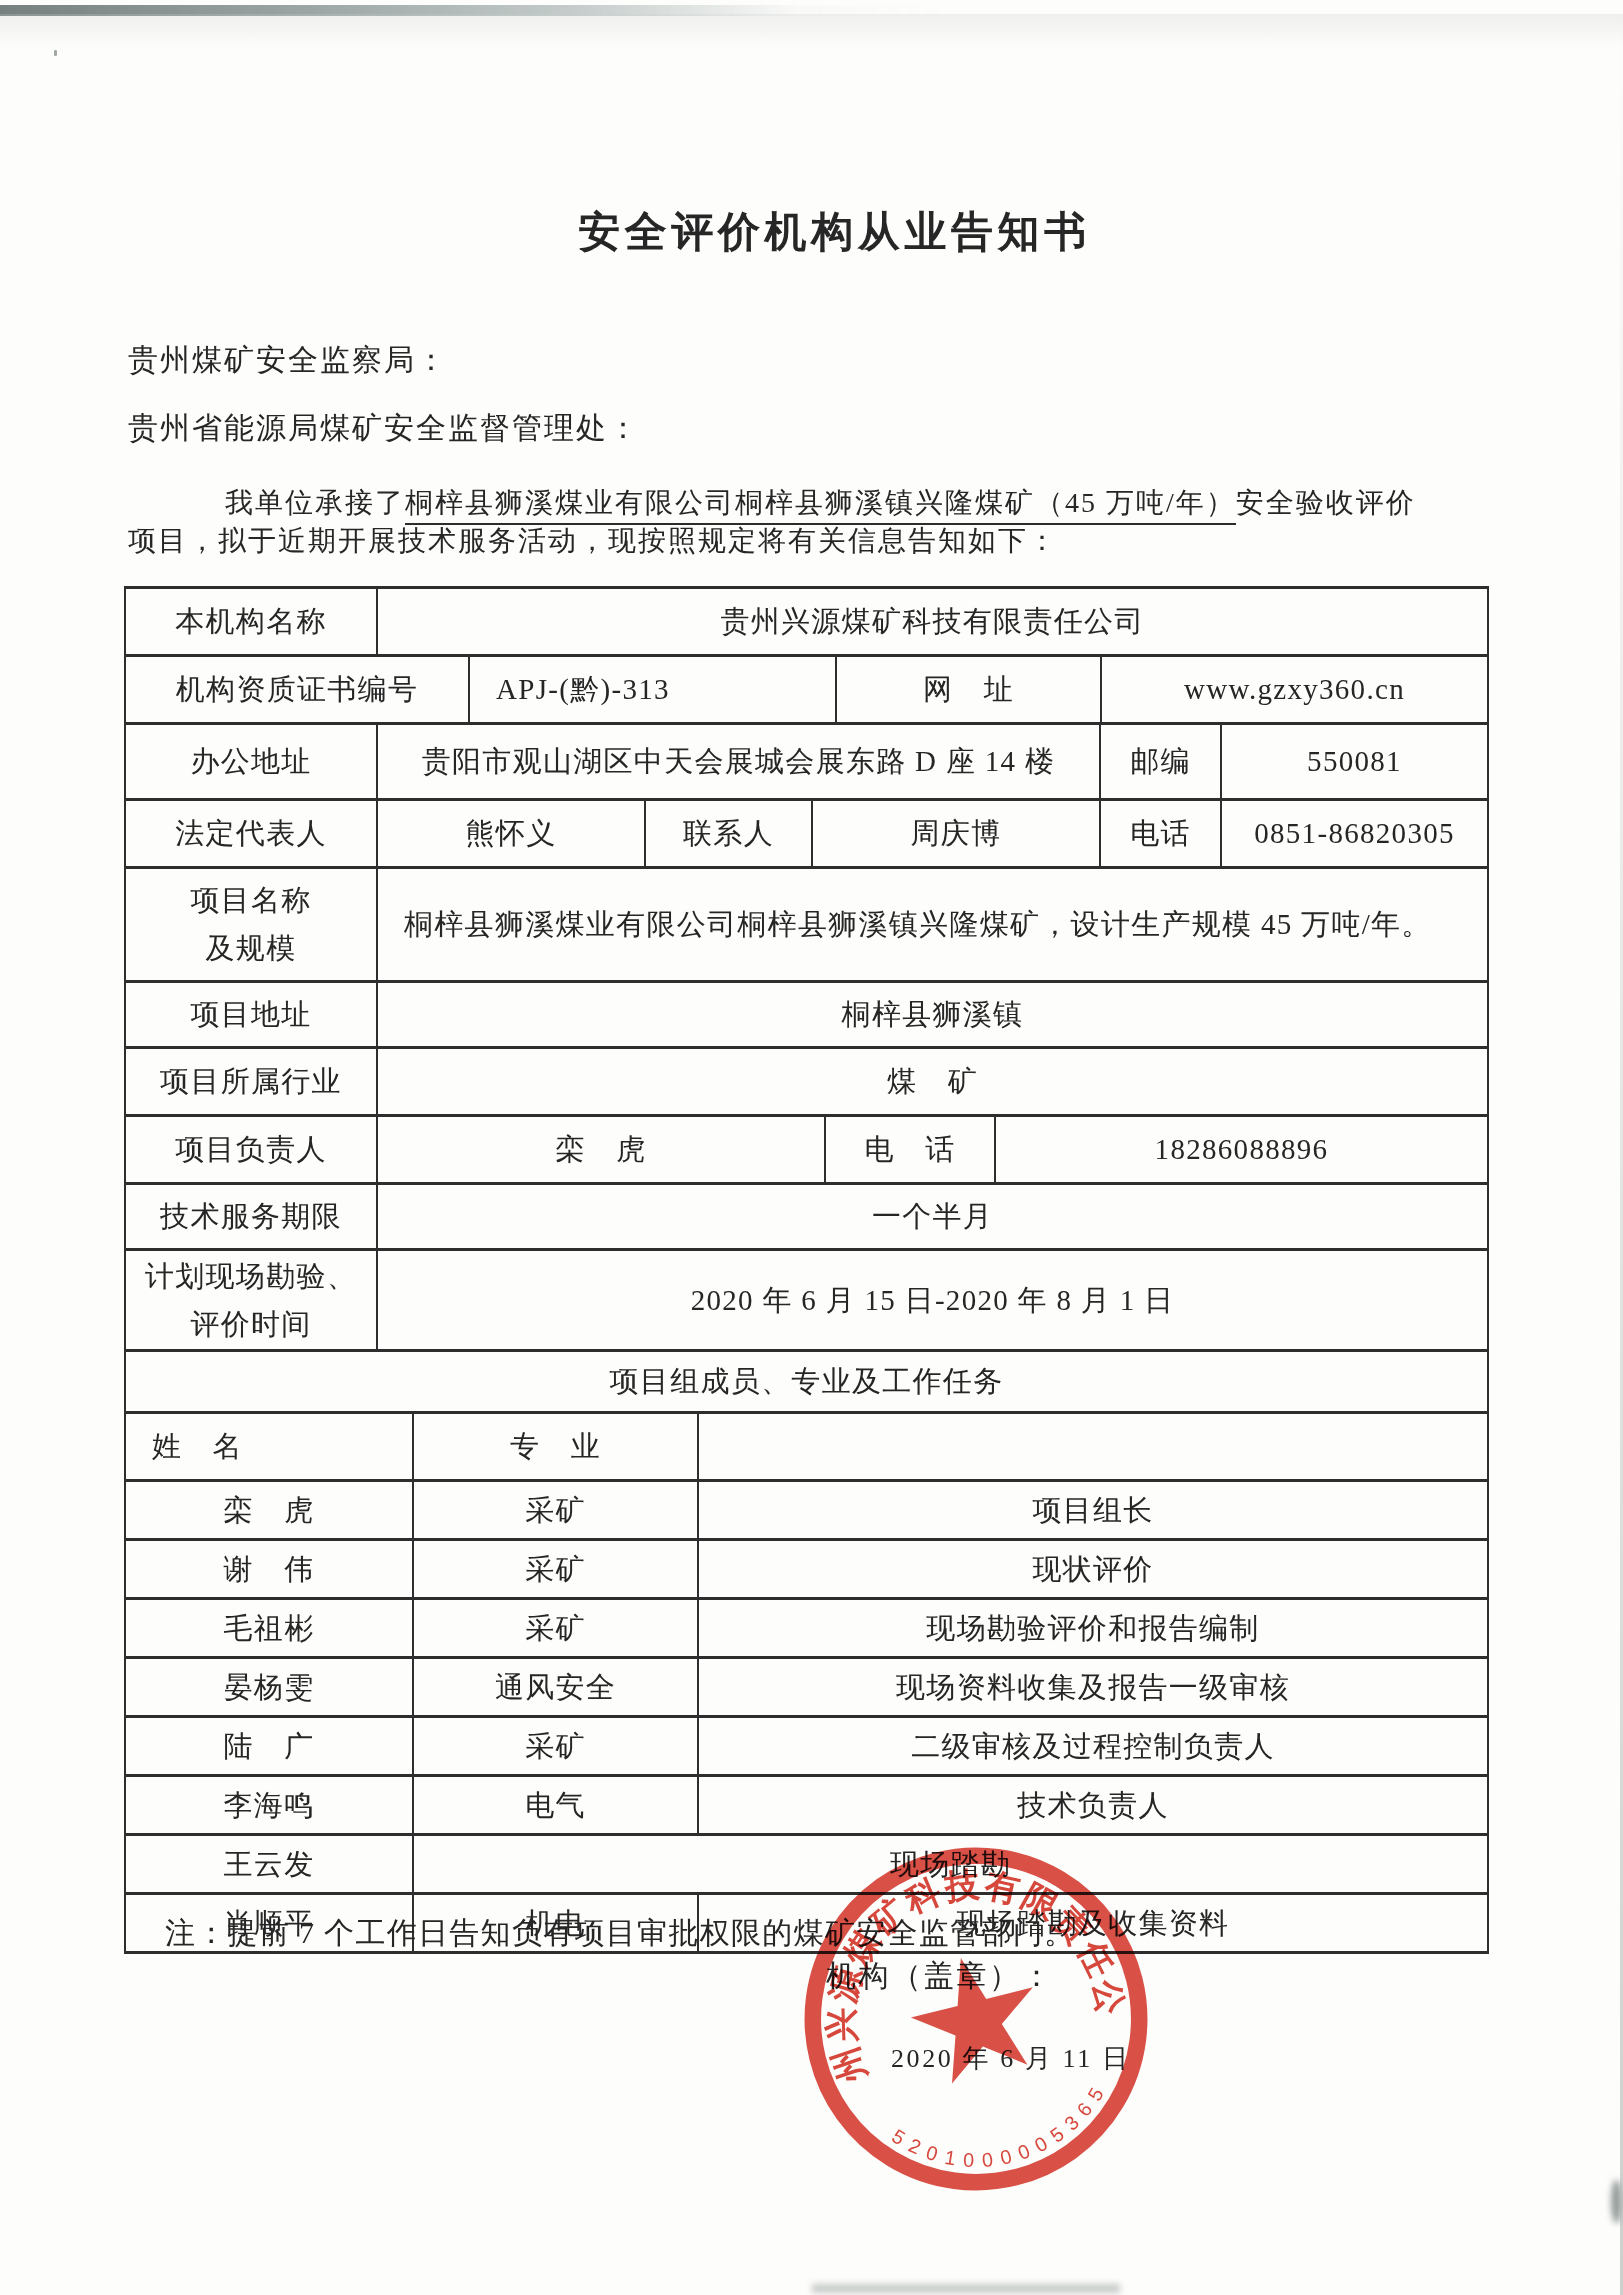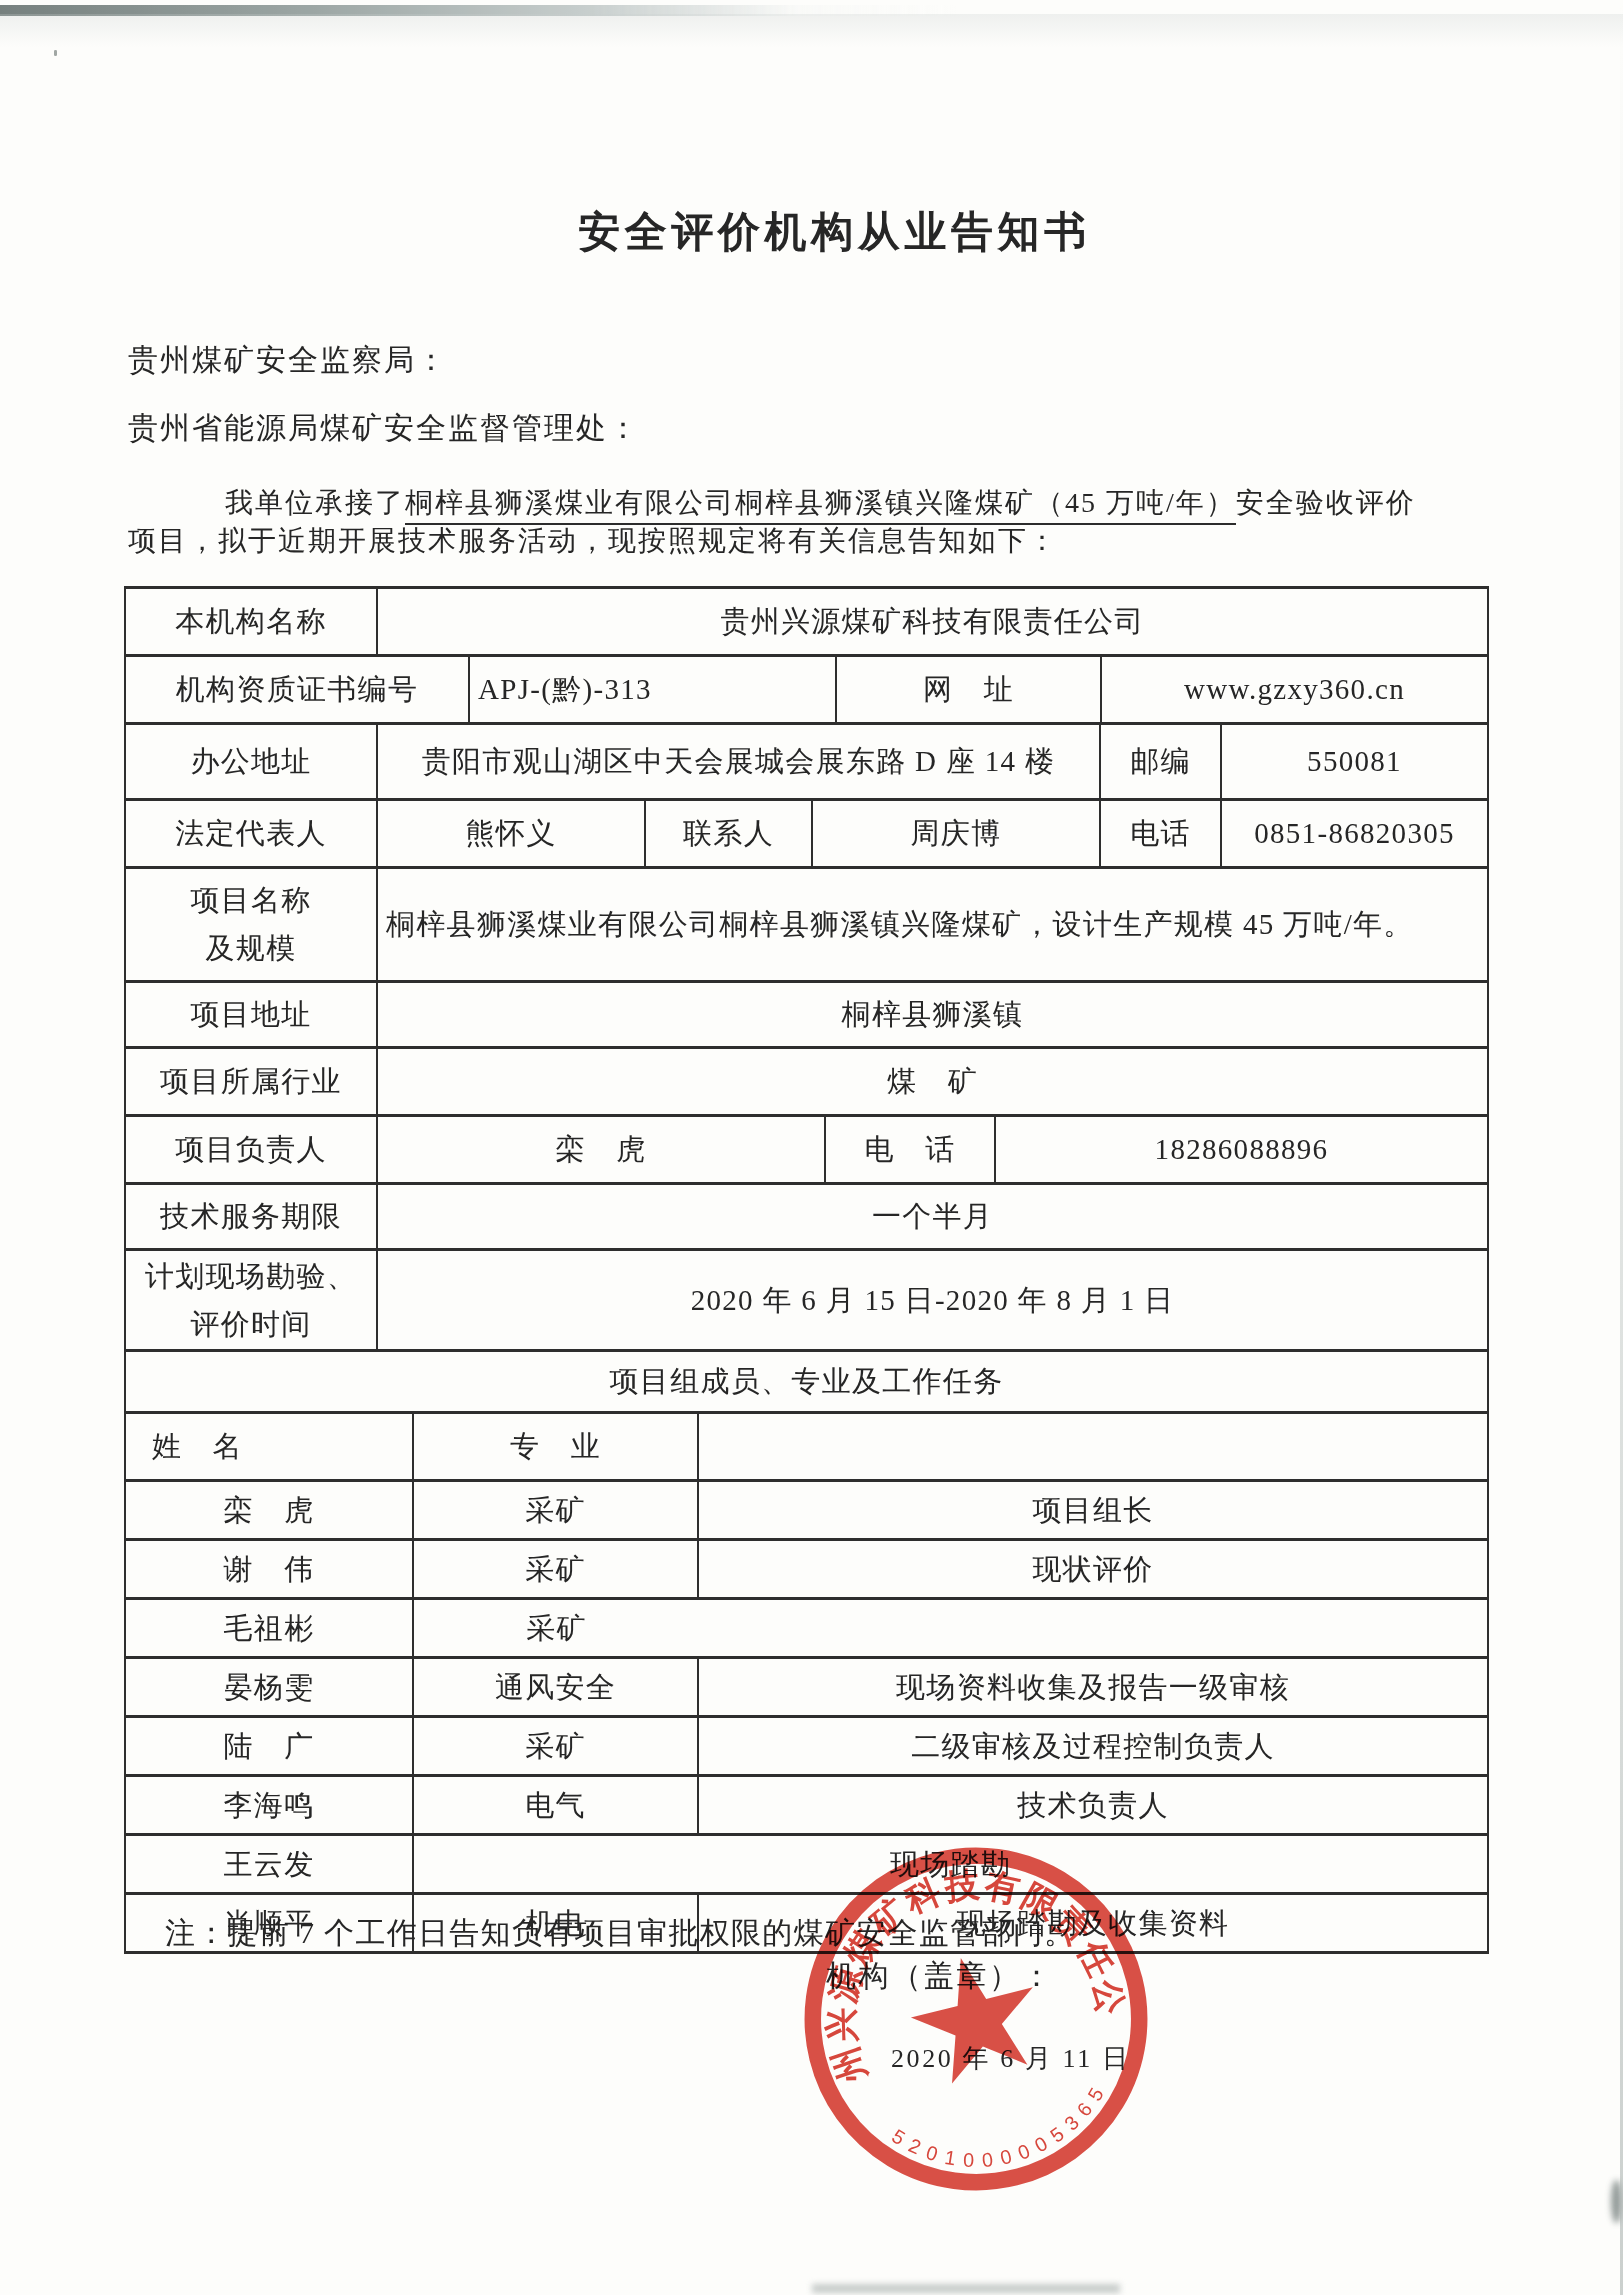--- a/index.html
+++ b/index.html
@@ -55,21 +55,21 @@
   }
   .t-row{display:flex;border-bottom:3.9px solid var(--line);}
   .t-row:last-child{border-bottom:none;}
   .tc{
     box-sizing:border-box;border-right:2px solid var(--line);
     display:flex;align-items:center;justify-content:center;
     font-size:29px;letter-spacing:1.3px;line-height:1.25;
     overflow:hidden;white-space:nowrap;
   }
   .tc:last-child{border-right:none;}
-  .tc.left{justify-content:flex-start;padding-left:8px;}
+  .tc.left{justify-content:flex-start;padding-left:26px;}
   .tc.col2{flex-direction:column;justify-content:center;gap:11.8px;}
   .tc .l2{display:block;}
 
   
   .note{position:absolute;left:145px;top:1913px;font-size:30px;letter-spacing:1.3px;margin-left:20px;}
   .stamp-label{position:absolute;left:826px;top:1956px;font-size:30px;letter-spacing:2.6px;}
   .date-line{position:absolute;left:891px;top:2041px;font-size:26px;letter-spacing:2.6px;}
 
   
   .seal{
@@ -180,20 +180,21 @@
       <div class="tc" style="flex:1 1 auto">项目组长</div>
     </div>
     <div class="t-row" style="height:56px">
       <div class="tc" style="flex:0 0 288px">谢　伟</div>
       <div class="tc" style="flex:0 0 285px">采矿</div>
       <div class="tc" style="flex:1 1 auto">现状评价</div>
     </div>
     <div class="t-row" style="height:56px">
       <div class="tc" style="flex:0 0 288px">毛祖彬</div>
       <div class="tc" style="flex:0 0 285px">采矿</div>
+      <div class="tc" style="flex:1 1 auto">现场勘验评价和报告编制</div>
     </div>
     <div class="t-row" style="height:56px">
       <div class="tc" style="flex:0 0 288px">晏杨雯</div>
       <div class="tc" style="flex:0 0 285px">通风安全</div>
       <div class="tc" style="flex:1 1 auto">现场资料收集及报告一级审核</div>
     </div>
     <div class="t-row" style="height:56px">
       <div class="tc" style="flex:0 0 288px">陆　广</div>
       <div class="tc" style="flex:0 0 285px">采矿</div>
       <div class="tc" style="flex:1 1 auto">二级审核及过程控制负责人</div>

